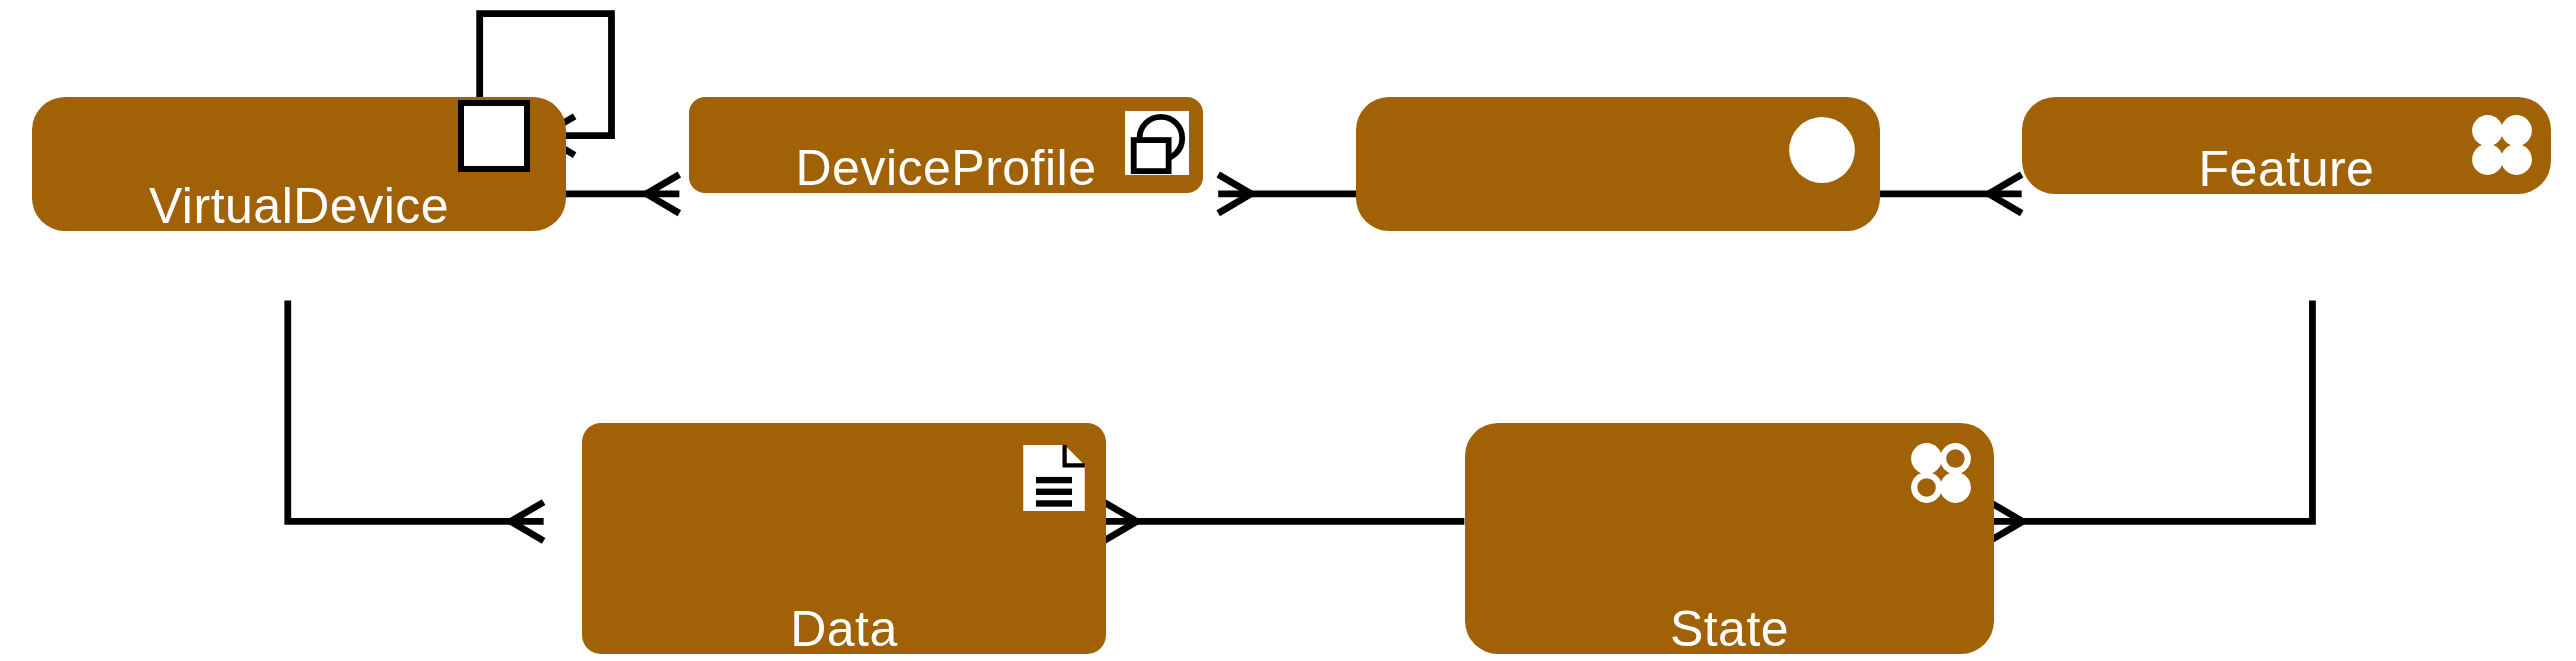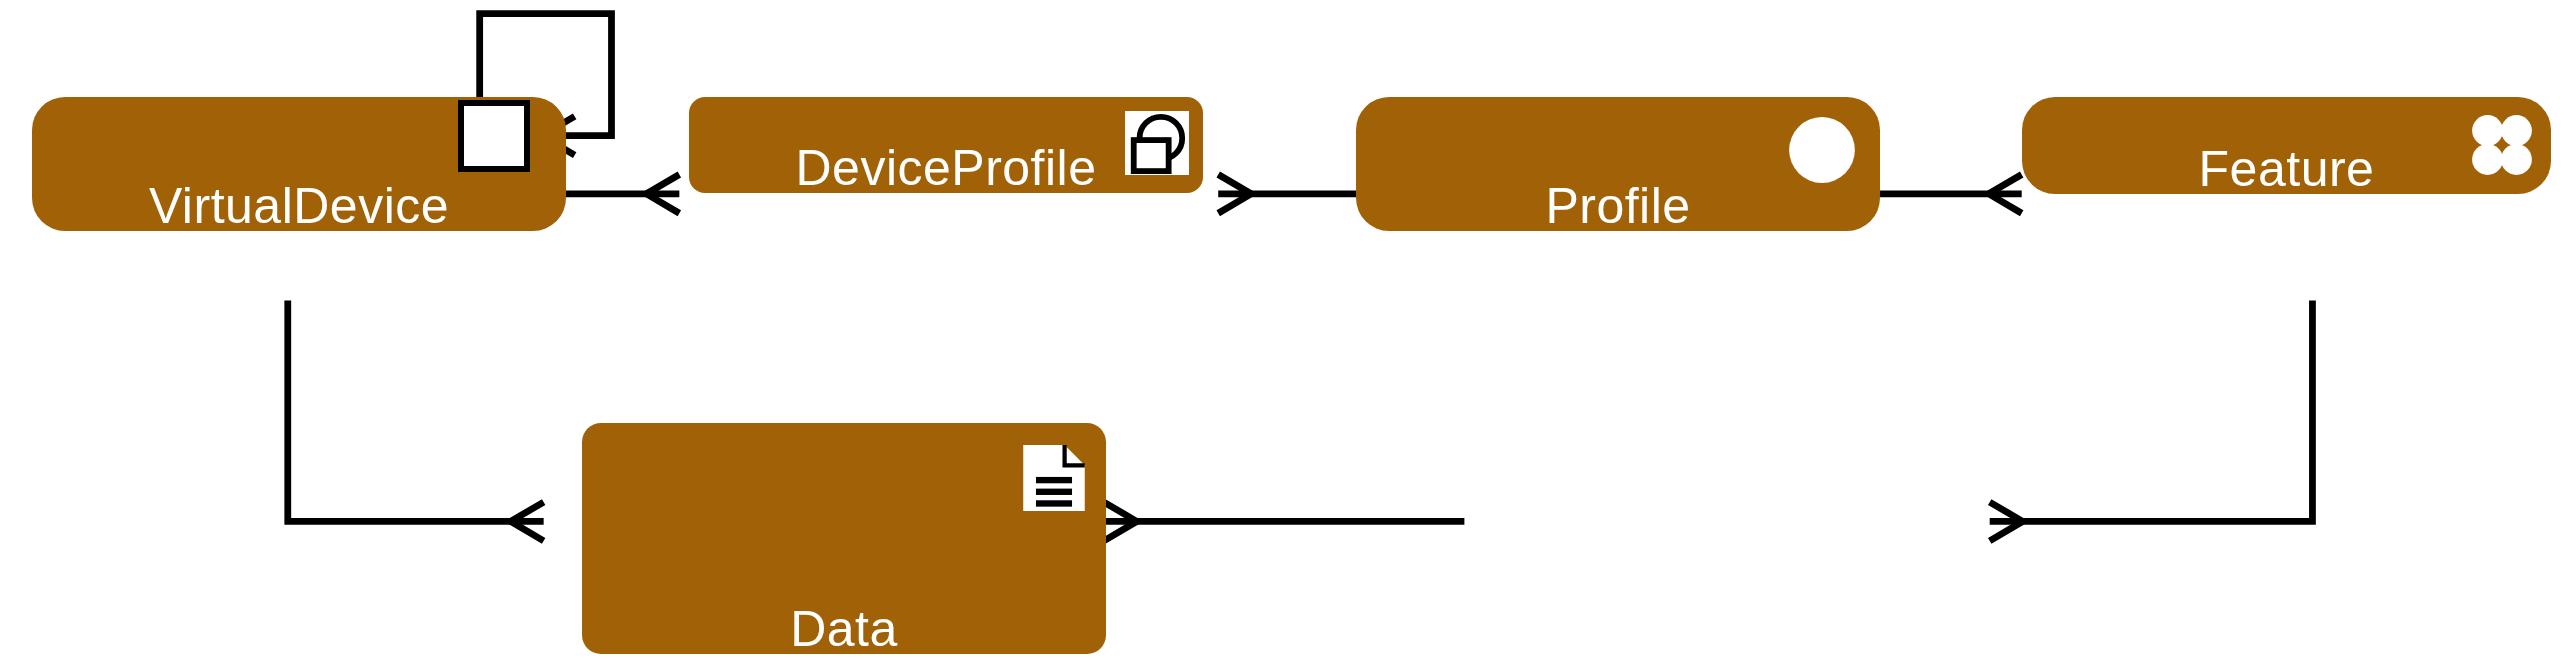--- a/index.html
+++ b/index.html
@@ -139,21 +139,20 @@
   <div class="node" style="left:689px; top:81px; width:514px; height:96px;border-radius:16px;">
     <span class="node-label">DeviceProfile</span>
     <svg class="node-icon" viewBox="0 0 66 66">
       <rect x="0" y="0" width="66" height="66" fill="#ffffff"></rect>
       <circle cx="37" cy="28" r="22" fill="none" stroke="#000000" stroke-width="6"></circle>
       <rect x="9" y="30" width="36" height="32" fill="#ffffff" stroke="#000000" stroke-width="6"></rect>
     </svg>
   </div>
 
   <div class="node" style="left:1356px; top:81px; width:524px; height:134px;">
-    <span class="node-label">Profile</span>
     <svg class="node-icon" viewBox="0 0 66 66" style="top:17.5px; right:23px; width:70px; height:70px;">
       <circle cx="33" cy="33" r="31" fill="#ffffff"></circle>
     </svg>
   </div>
 
   <div class="node" style="left:2022px; top:81px; width:529px; height:97px;">
     <span class="node-label">Feature</span>
     <svg class="node-icon" viewBox="0 0 66 66" style="top:13.6px; right:15.5px; width:68px; height:68px;">
       <circle cx="19" cy="19" r="15" fill="#ffffff"></circle>
       <circle cx="47" cy="19" r="15" fill="#ffffff"></circle>
@@ -166,15 +165,24 @@
     <span class="node-label">Data</span>
     <svg class="node-icon" viewBox="0 0 66 66" style="top:15.5px; right:17.5px; width:70px; height:78px;">
       <path d="M 4 2 L 43 2 L 62 21 L 62 64 L 4 64 Z" fill="#ffffff"></path>
       <path d="M 43 2 L 43 21 L 62 21" fill="none" stroke="#000000" stroke-width="4"></path>
       <rect x="16" y="32" width="34" height="6" fill="#000000"></rect>
       <rect x="16" y="43" width="34" height="6" fill="#000000"></rect>
       <rect x="16" y="54" width="34" height="6" fill="#000000"></rect>
     </svg>
   </div>
 
+  <div class="node" style="left:1465px; top:407px; width:529px; height:231px;">
+    <span class="node-label">State</span>
+    <svg class="node-icon" viewBox="0 0 66 66" style="top:15.5px; right:19.4px; width:68px; height:68px;">
+      <circle cx="19" cy="19" r="15" fill="#ffffff"></circle>
+      <circle cx="47" cy="19" r="12" fill="none" stroke="#ffffff" stroke-width="6"></circle>
+      <circle cx="19" cy="47" r="12" fill="none" stroke="#ffffff" stroke-width="6"></circle>
+      <circle cx="47" cy="47" r="15" fill="#ffffff"></circle>
+    </svg>
+  </div>
 
 </div>
 
 
 </body></html>

